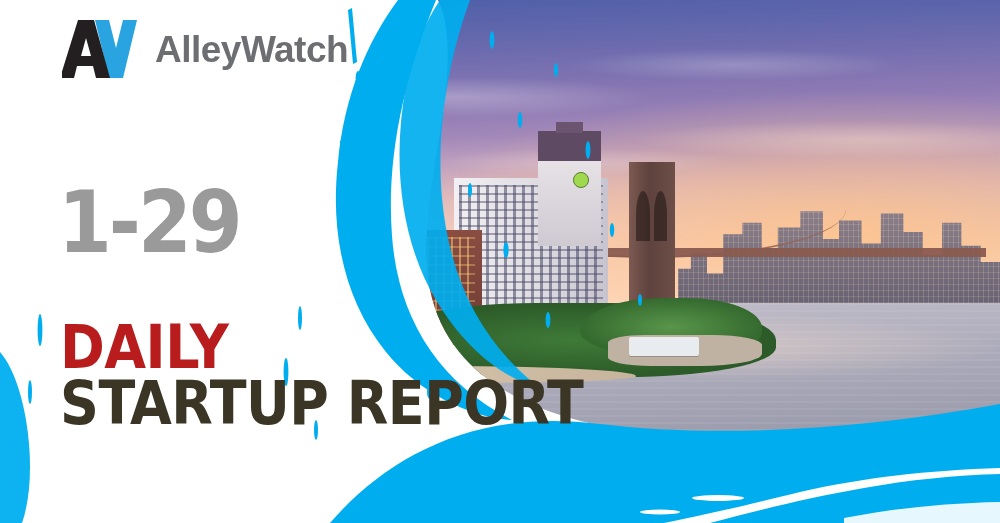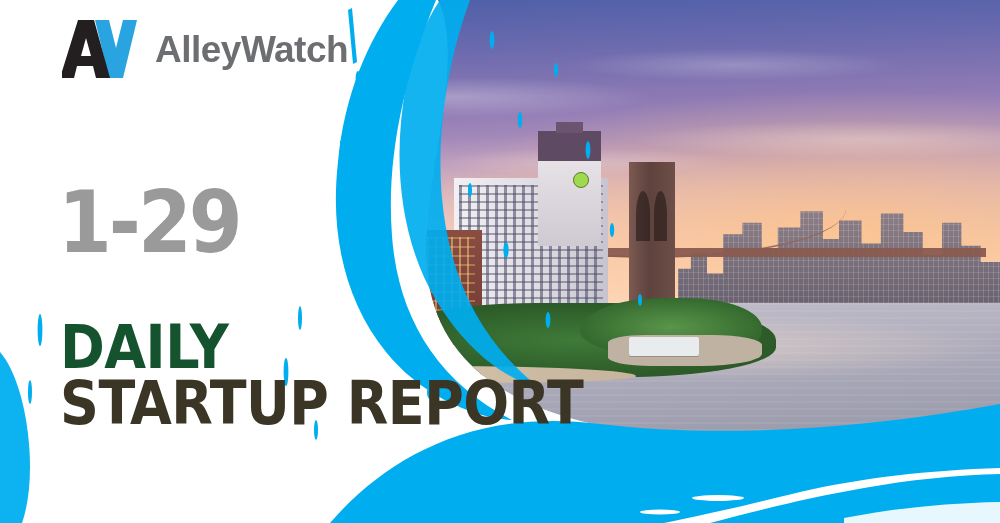--- a/index.html
+++ b/index.html
@@ -178,21 +178,21 @@
   #headline{
     position:absolute;left:60px;top:320px;
     line-height:.93;
   }
   .hl{
     display:block;
     font-family:"DejaVu Sans Condensed","Liberation Sans Narrow","Liberation Sans",sans-serif;
     font-size:60px;font-weight:bold;letter-spacing:-.5px;
     color:#3b3526;white-space:nowrap;
   }
-  .hl.blue{color:#14532d;}
+  .hl.blue{color:#b91c1c;}
 </style>
 </head>
 <body>
 
 <div id="banner">
 
   <div id="photo-layer">
     <div id="photo">
       <div class="sky"></div>
       <div class="water"></div>

